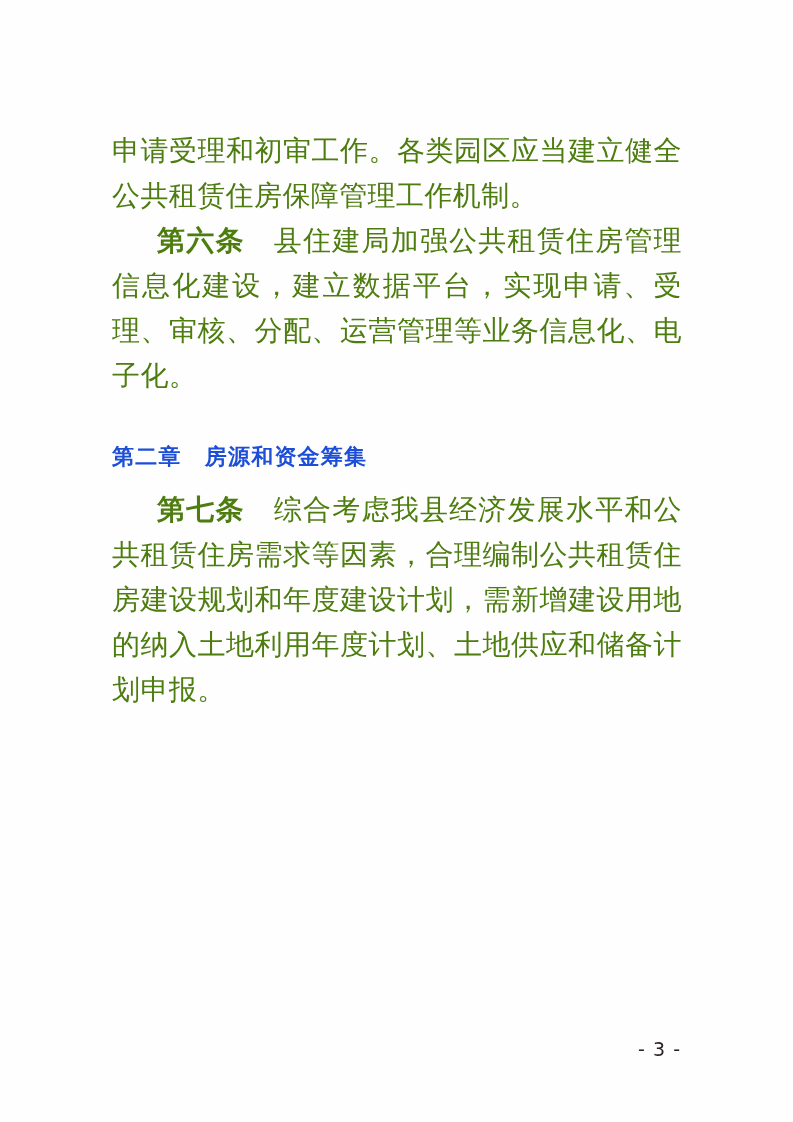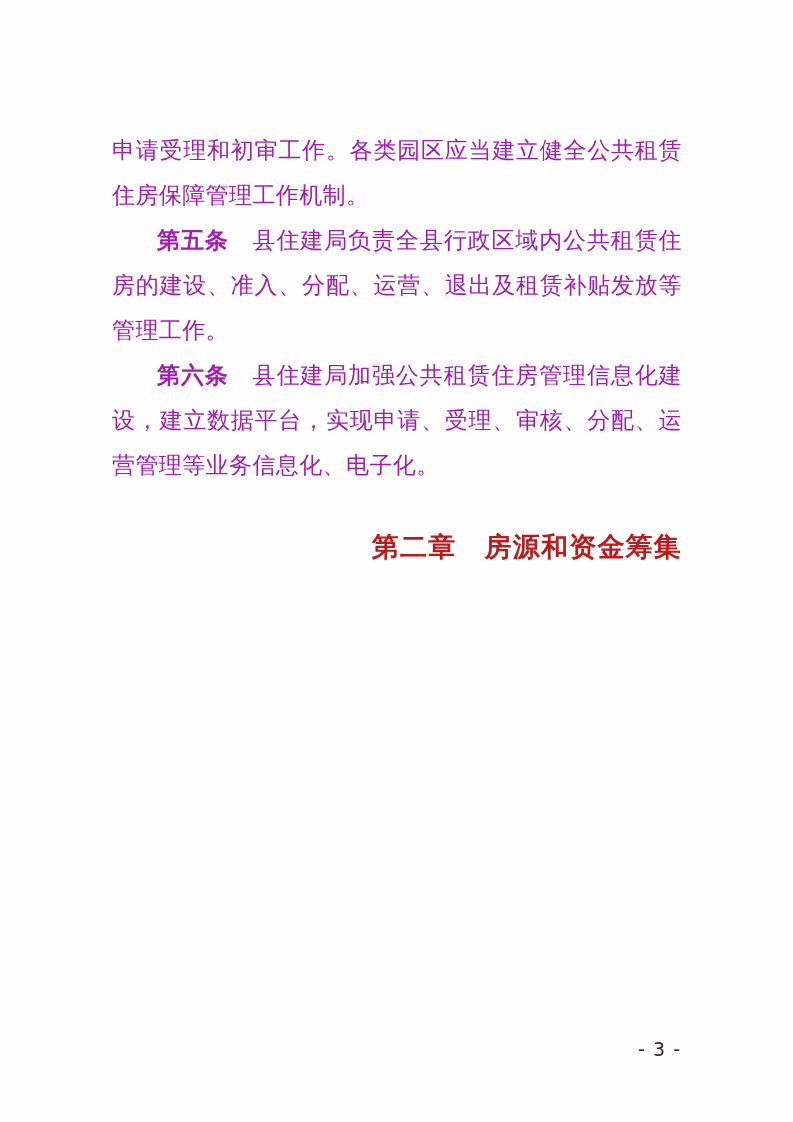--- a/index.html
+++ b/index.html
@@ -22,40 +22,40 @@
     height: 1122px;
     background: #fefefe;
   }
   .content {
     position: absolute;
     left: 112px;
     top: 128px;
     width: 570px;
   }
   .para {
-    font-size: 23px;
+    font-size: 28px;
     line-height: 45px;
     letter-spacing: 0.4px;
     text-align: justify;
     text-justify: inter-ideograph;
     margin: 0 0 0 0;
-    color: #a21caf;
+    color: #4d7c0f;
     font-family: Liberation Serif, serif;
     font-weight: 400;
   }
   .indent {
     text-indent: 45px;
   }
   .chapter-title {
-    font-size: 27px;
+    font-size: 22px;
     line-height: 45px;
     letter-spacing: 1.2px;
-    text-align: right;
+    text-align: left;
     font-weight: 700;
-    color: #b91c1c;
+    color: #1d4ed8;
     margin: 0;
   }
   .gap-sm { height: 8px; }
   .gap-lg { height: 36px; }
   .art-label {
     font-weight: 700;
   }
   .footer {
     position: absolute;
     left: 0;
@@ -72,30 +72,30 @@
 </style>
 </head>
 <body>
 
 <div class="page">
 
   <div class="content">
 
     <p class="para">申请受理和初审工作。各类园区应当建立健全公共租赁住房保障管理工作机制。</p>
 
-    <p class="para indent"><span class="art-label">第五条</span>　<span>县住建局负责全县行政区域内公共租赁住房的建设、准入、分配、运营、退出及租赁补贴发放等管理工作。</span></p>
 
 
     <p class="para indent"><span class="art-label">第六条</span>　<span>县住建局加强公共租赁住房管理信息化建设，建立数据平台，实现申请、受理、审核、分配、运营管理等业务信息化、电子化。</span></p>
 
     <div class="gap-lg"></div>
 
     <p class="chapter-title">第二章　房源和资金筹集</p>
 
     <div class="gap-sm"></div>
 
+    <p class="para indent"><span class="art-label">第七条</span>　<span>综合考虑我县经济发展水平和公共租赁住房需求等因素，合理编制公共租赁住房建设规划和年度建设计划，需新增建设用地的纳入土地利用年度计划、土地供应和储备计划申报。</span></p>
 
 
   </div>
 
   <div class="footer">- 3 -</div>
 
 </div>
 
 </body></html>

